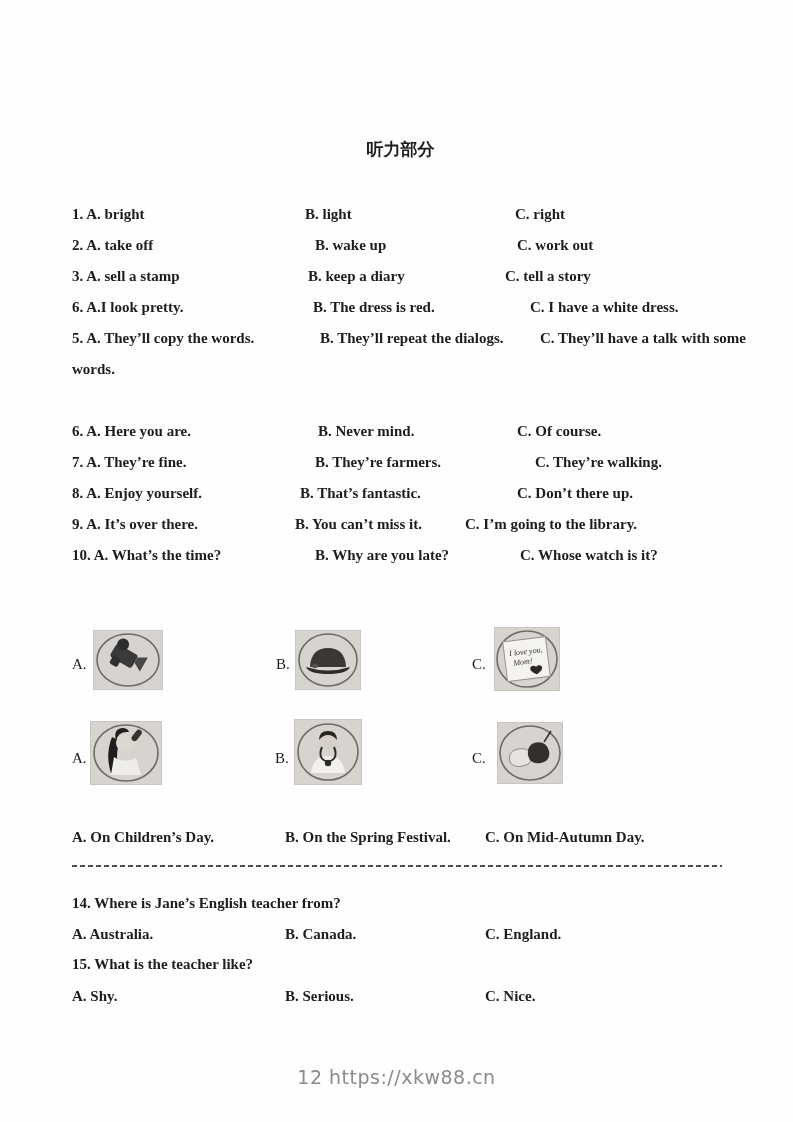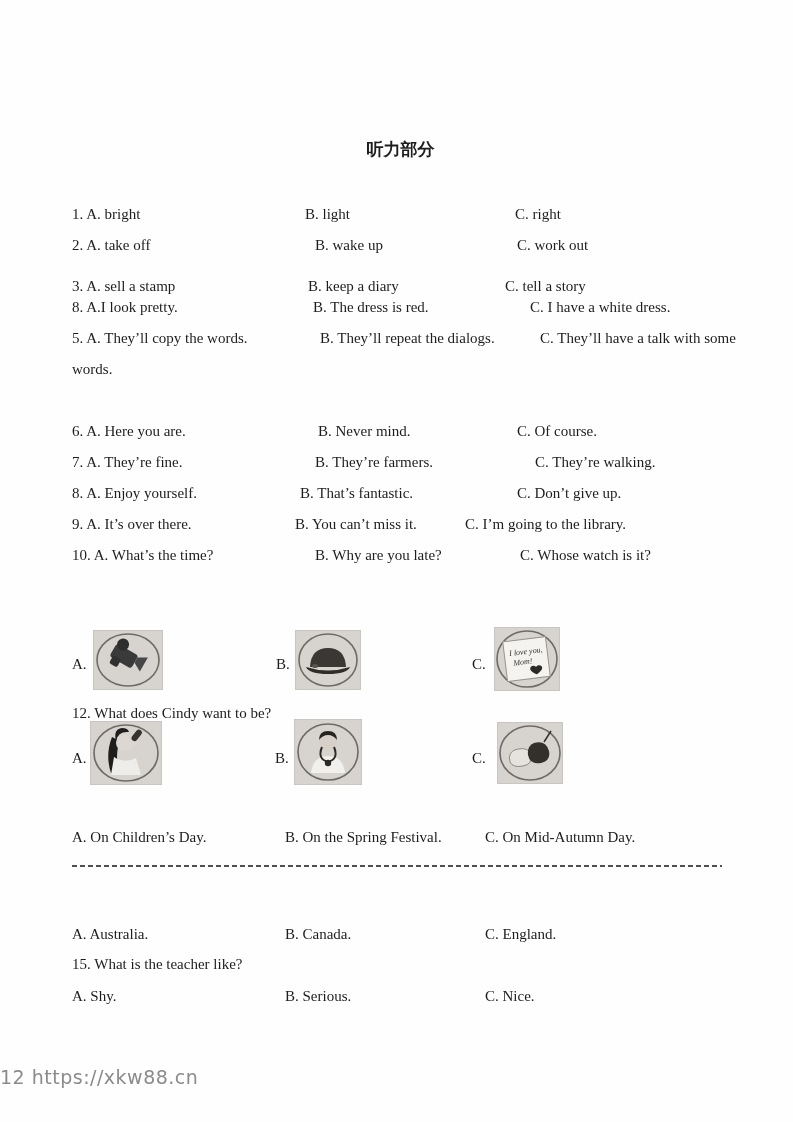--- a/index.html
+++ b/index.html
@@ -1,35 +1,35 @@
 <!DOCTYPE html>
 <html><head>
 <meta charset="utf-8">
 <style>
   html,body{margin:0;padding:0;background:#ffffff;}
   .page{
     position:relative;width:793px;height:1122px;background:#fefefe;
     font-family:"Liberation Serif","DejaVu Serif",serif;color:#1d1d1d;overflow:hidden;
   }
-  .ln{position:absolute;left:72px;font-size:15px;line-height:20px;white-space:nowrap;}
+  .ln{position:absolute;left:72px;font-size:15px;line-height:20px;white-space:nowrap;font-weight:bold;}
   .center{left:0;right:0;text-align:center;}
   .title{font-size:22px;font-weight:bold;letter-spacing:1px;}
   .part{font-size:17px;font-weight:bold;margin-left:8px;}
   .shead{font-size:16px;font-weight:bold;}
   .optB,.optC{position:absolute;top:0;}
   .photo{position:absolute;background:#d7d4d0;box-shadow:0 0 0 1px #c9c6c2 inset;}
   .photo svg{display:block;width:100%;height:100%;}
   .lbl{position:absolute;font-size:15px;line-height:20px;}
   .divider{
     position:absolute;left:72px;width:650px;height:3px;
     background-image:repeating-linear-gradient(90deg,#4e4e4e 0 5px,transparent 5px 8px);
     background-size:100% 2px;background-repeat:no-repeat;background-position:0 1px;
   }
   .footer{
-    position:absolute;left:0;right:0;top:1066px;
+    position:absolute;left:0;right:0;top:1066px;text-align:center;
     font-family:"DejaVu Sans","Liberation Sans",sans-serif;
     font-size:19px;color:#8b8b8b;letter-spacing:0.5px;
   }
 </style>
 </head>
 <body>
 
 <div class="page">
 
 
@@ -39,27 +39,27 @@
   <div class="ln" style="top:204px">
     <span>1. A. bright</span>
     <span class="optB" style="left:233px">B. light</span>
     <span class="optC" style="left:443px">C. right</span>
   </div>
   <div class="ln" style="top:235px">
     <span>2. A. take off</span>
     <span class="optB" style="left:243px">B. wake up</span>
     <span class="optC" style="left:445px">C. work out</span>
   </div>
-  <div class="ln" style="top:276px">
+  <div class="ln" style="top:266px">
     <span>3. A. sell a stamp</span>
     <span class="optB" style="left:236px">B. keep a diary</span>
     <span class="optC" style="left:433px">C. tell a story</span>
   </div>
   <div class="ln" style="top:297px">
-    <span>8. A.I look pretty.</span>
+    <span>6. A.I look pretty.</span>
     <span class="optB" style="left:241px">B. The dress is red.</span>
     <span class="optC" style="left:458px">C. I have a white dress.</span>
   </div>
   <div class="ln" style="top:328px">
     <span>5. A. They’ll copy the words.</span>
     <span class="optB" style="left:248px">B. They’ll repeat the dialogs.</span>
     <span class="optC" style="left:468px">C. They’ll have a talk with some</span>
   </div>
   <div class="ln" style="top:359px">words.</div>
 
@@ -70,21 +70,21 @@
     <span class="optC" style="left:445px">C. Of course.</span>
   </div>
   <div class="ln" style="top:452px">
     <span>7. A. They’re fine.</span>
     <span class="optB" style="left:243px">B. They’re farmers.</span>
     <span class="optC" style="left:463px">C. They’re walking.</span>
   </div>
   <div class="ln" style="top:483px">
     <span>8. A. Enjoy yourself.</span>
     <span class="optB" style="left:228px">B. That’s fantastic.</span>
-    <span class="optC" style="left:445px">C. Don’t give up.</span>
+    <span class="optC" style="left:445px">C. Don’t there up.</span>
   </div>
   <div class="ln" style="top:514px">
     <span>9. A. It’s over there.</span>
     <span class="optB" style="left:223px">B. You can’t miss it.</span>
     <span class="optC" style="left:393px">C. I’m going to the library.</span>
   </div>
   <div class="ln" style="top:545px">
     <span>10. A. What’s the time?</span>
     <span class="optB" style="left:243px">B. Why are you late?</span>
     <span class="optC" style="left:448px">C. Whose watch is it?</span>
@@ -119,21 +119,20 @@
       <ellipse cx="33" cy="32" rx="30" ry="28" fill="none" stroke="#6e6a66" stroke-width="1.6"></ellipse>
       <g transform="rotate(-7 33 32)">
         <rect x="11" y="12" width="43" height="40" fill="#f5f3ef" stroke="#97938d" stroke-width="1"></rect>
         <text x="16" y="27" font-size="8" font-style="italic" fill="#33302c">I love you,</text>
         <text x="19" y="37" font-size="8" font-style="italic" fill="#33302c">Mom!</text>
         <path d="M41 41 c1.5 -2.5 6 -1.5 6 1.2 c0 2.6 -4 5 -6 6.2 c-2 -1.2 -6 -3.6 -6 -6.2 c0 -2.7 4.5 -3.7 6 -1.2 z" fill="#2c2a27"></path>
       </g>
     </svg>
   </div>
 
-  <div class="ln" style="top:703px">12. What does Cindy want to be?</div>
 
   <span class="lbl" style="left:72px;top:748px">A.</span>
   <div class="photo" style="left:90px;top:721px;width:72px;height:64px">
     <svg viewBox="0 0 72 64">
       <ellipse cx="36" cy="32" rx="32" ry="28" fill="none" stroke="#6e6a66" stroke-width="1.6"></ellipse>
       <path d="M22 16 q-7 18 -1 36 l9 2 q-6 -20 0 -34 z" fill="#201e1c"></path>
       <circle cx="34" cy="22" r="8" fill="#dcd7d0"></circle>
       <path d="M26 20 q2 -10 13 -9 q-1 -4 -7 -4 q-9 1 -6 13 z" fill="#201e1c"></path>
       <path d="M38 28 q8 -6 10 -13" stroke="#dcd7d0" stroke-width="4" fill="none"></path>
       <rect x="44" y="8" width="6" height="13" rx="3" transform="rotate(38 47 14)" fill="#36332f"></rect>
@@ -162,20 +161,21 @@
   </div>
 
   <div class="ln" style="top:827px">
     <span>A. On Children’s Day.</span>
     <span class="optB" style="left:213px">B. On the Spring Festival.</span>
     <span class="optC" style="left:413px">C. On Mid-Autumn Day.</span>
   </div>
 
   <div class="divider" style="top:864px"></div>
 
+  <div class="ln" style="top:893px">14. Where is Jane’s English teacher from?</div>
   <div class="ln" style="top:924px">
     <span>A. Australia.</span>
     <span class="optB" style="left:213px">B. Canada.</span>
     <span class="optC" style="left:413px">C. England.</span>
   </div>
 
   <div class="ln" style="top:954px">15. What is the teacher like?</div>
   <div class="ln" style="top:986px">
     <span>A. Shy.</span>
     <span class="optB" style="left:213px">B. Serious.</span>

